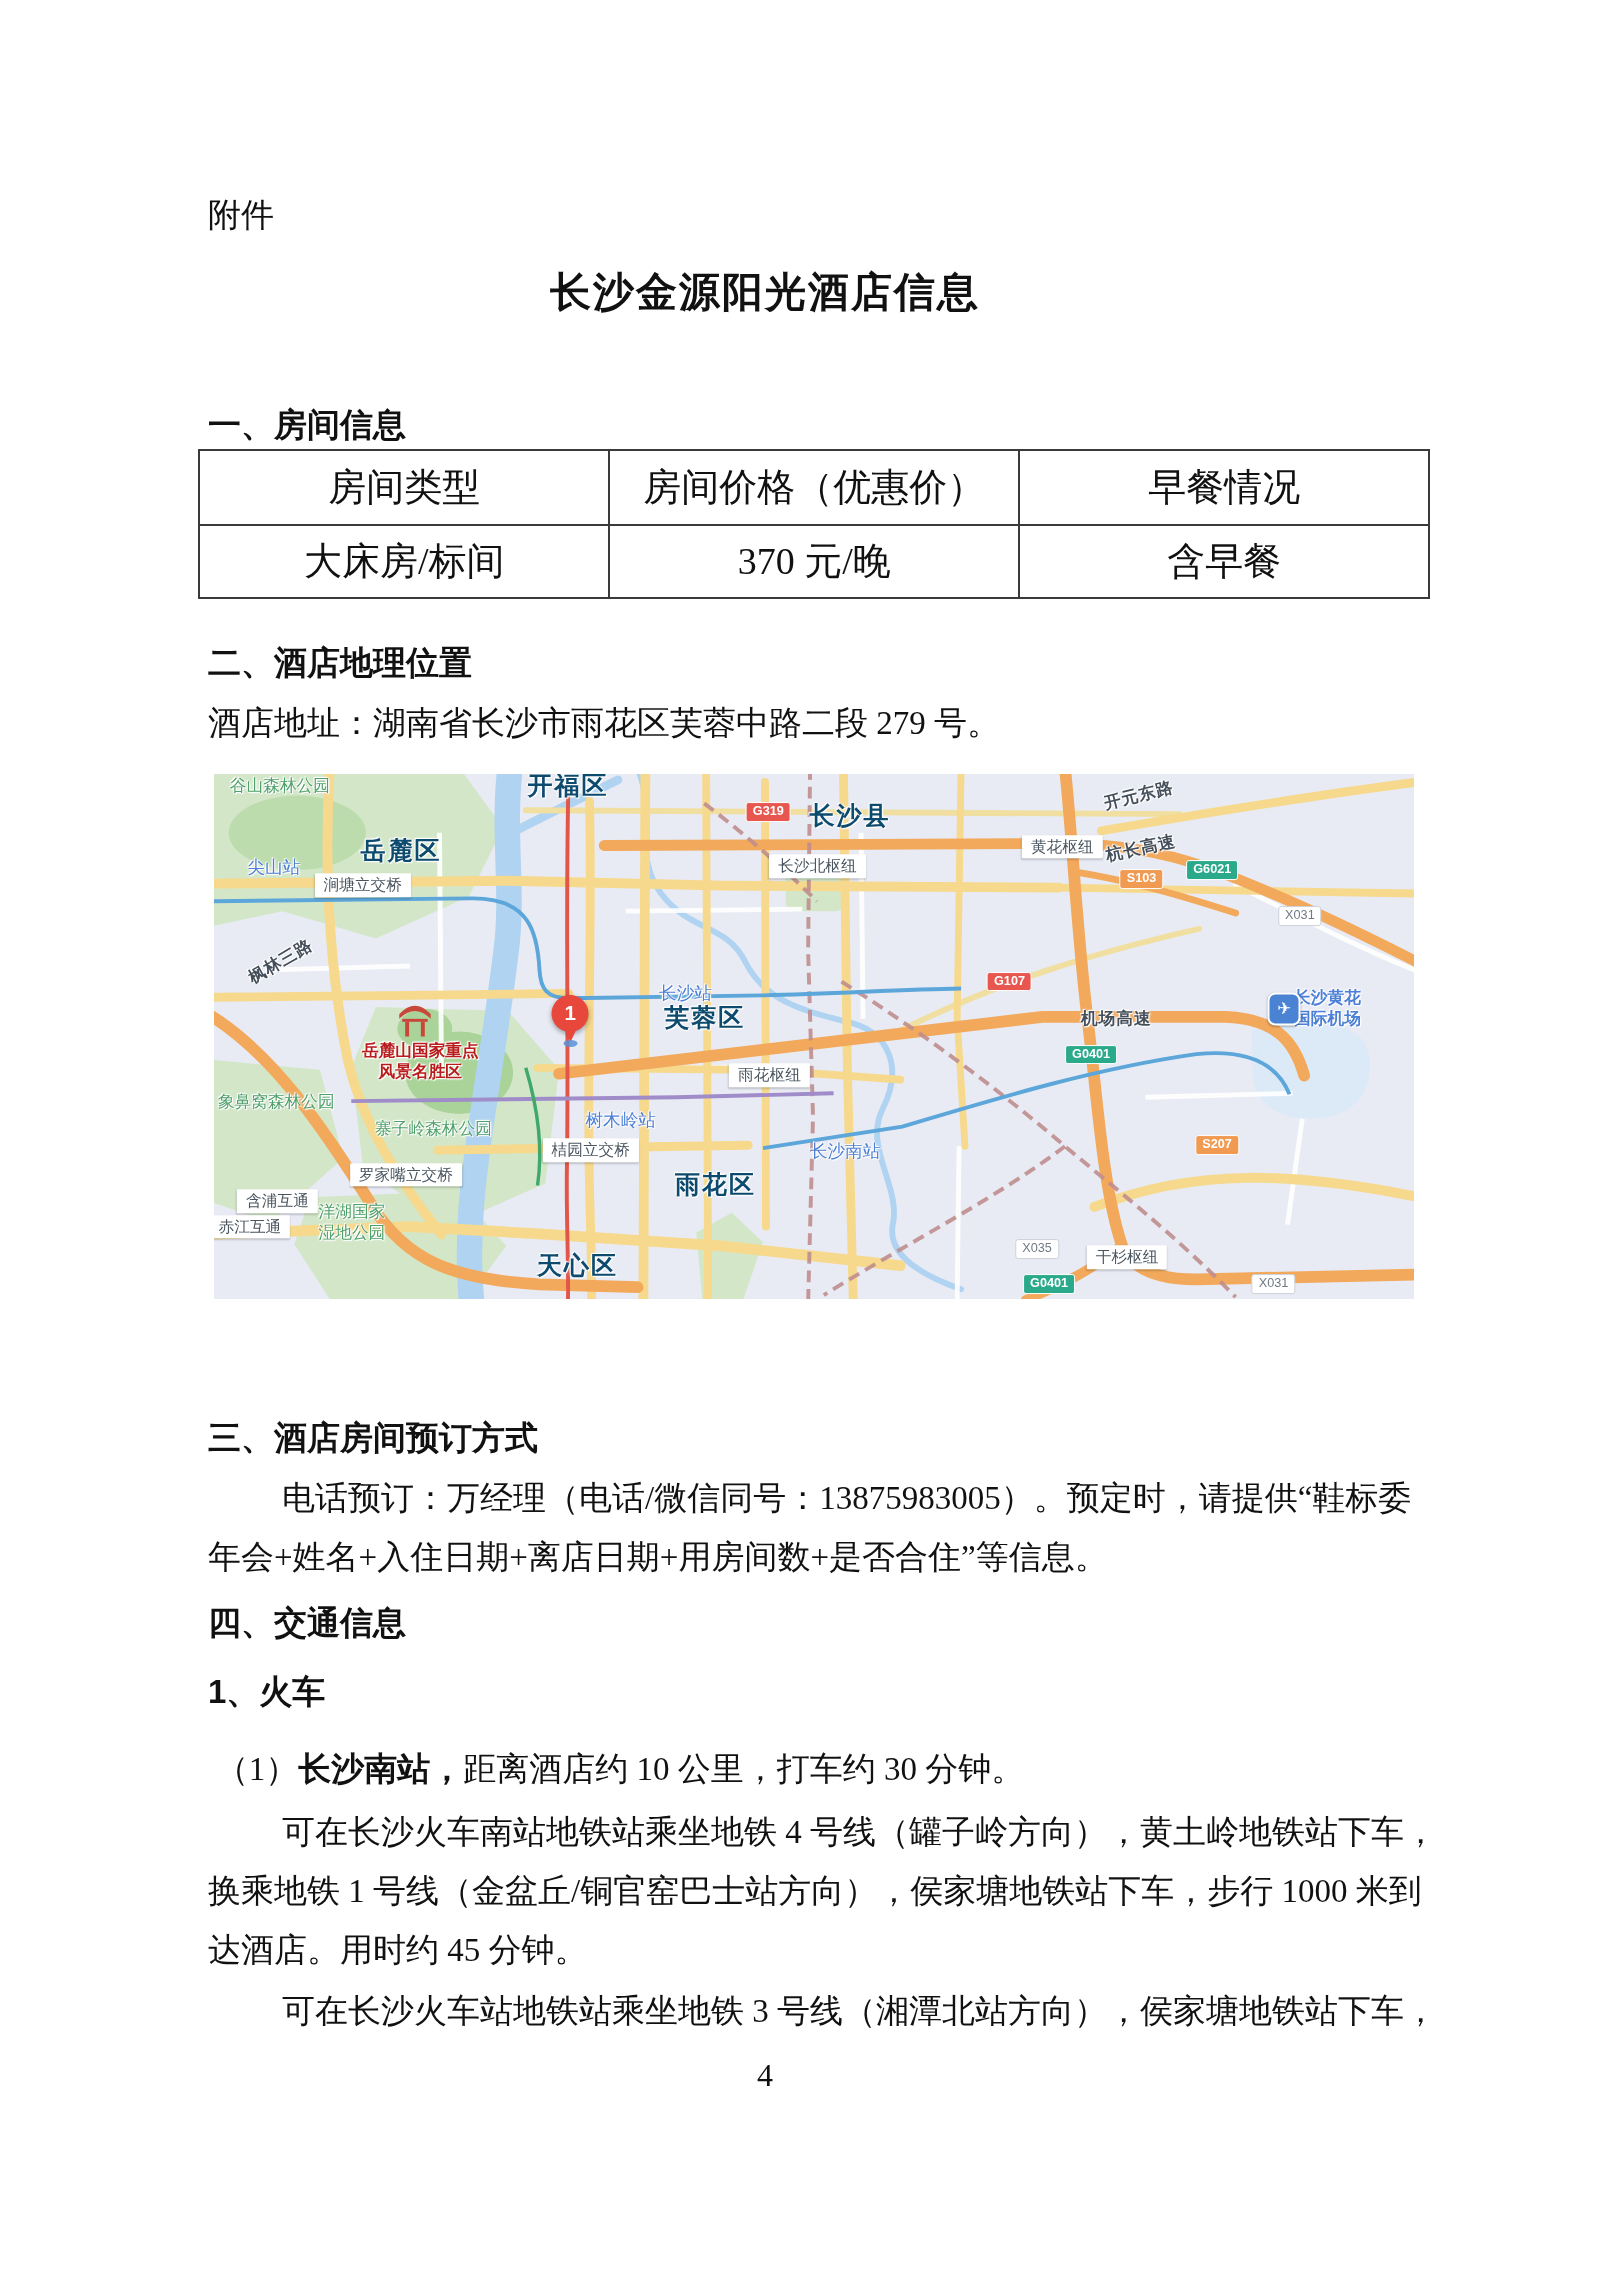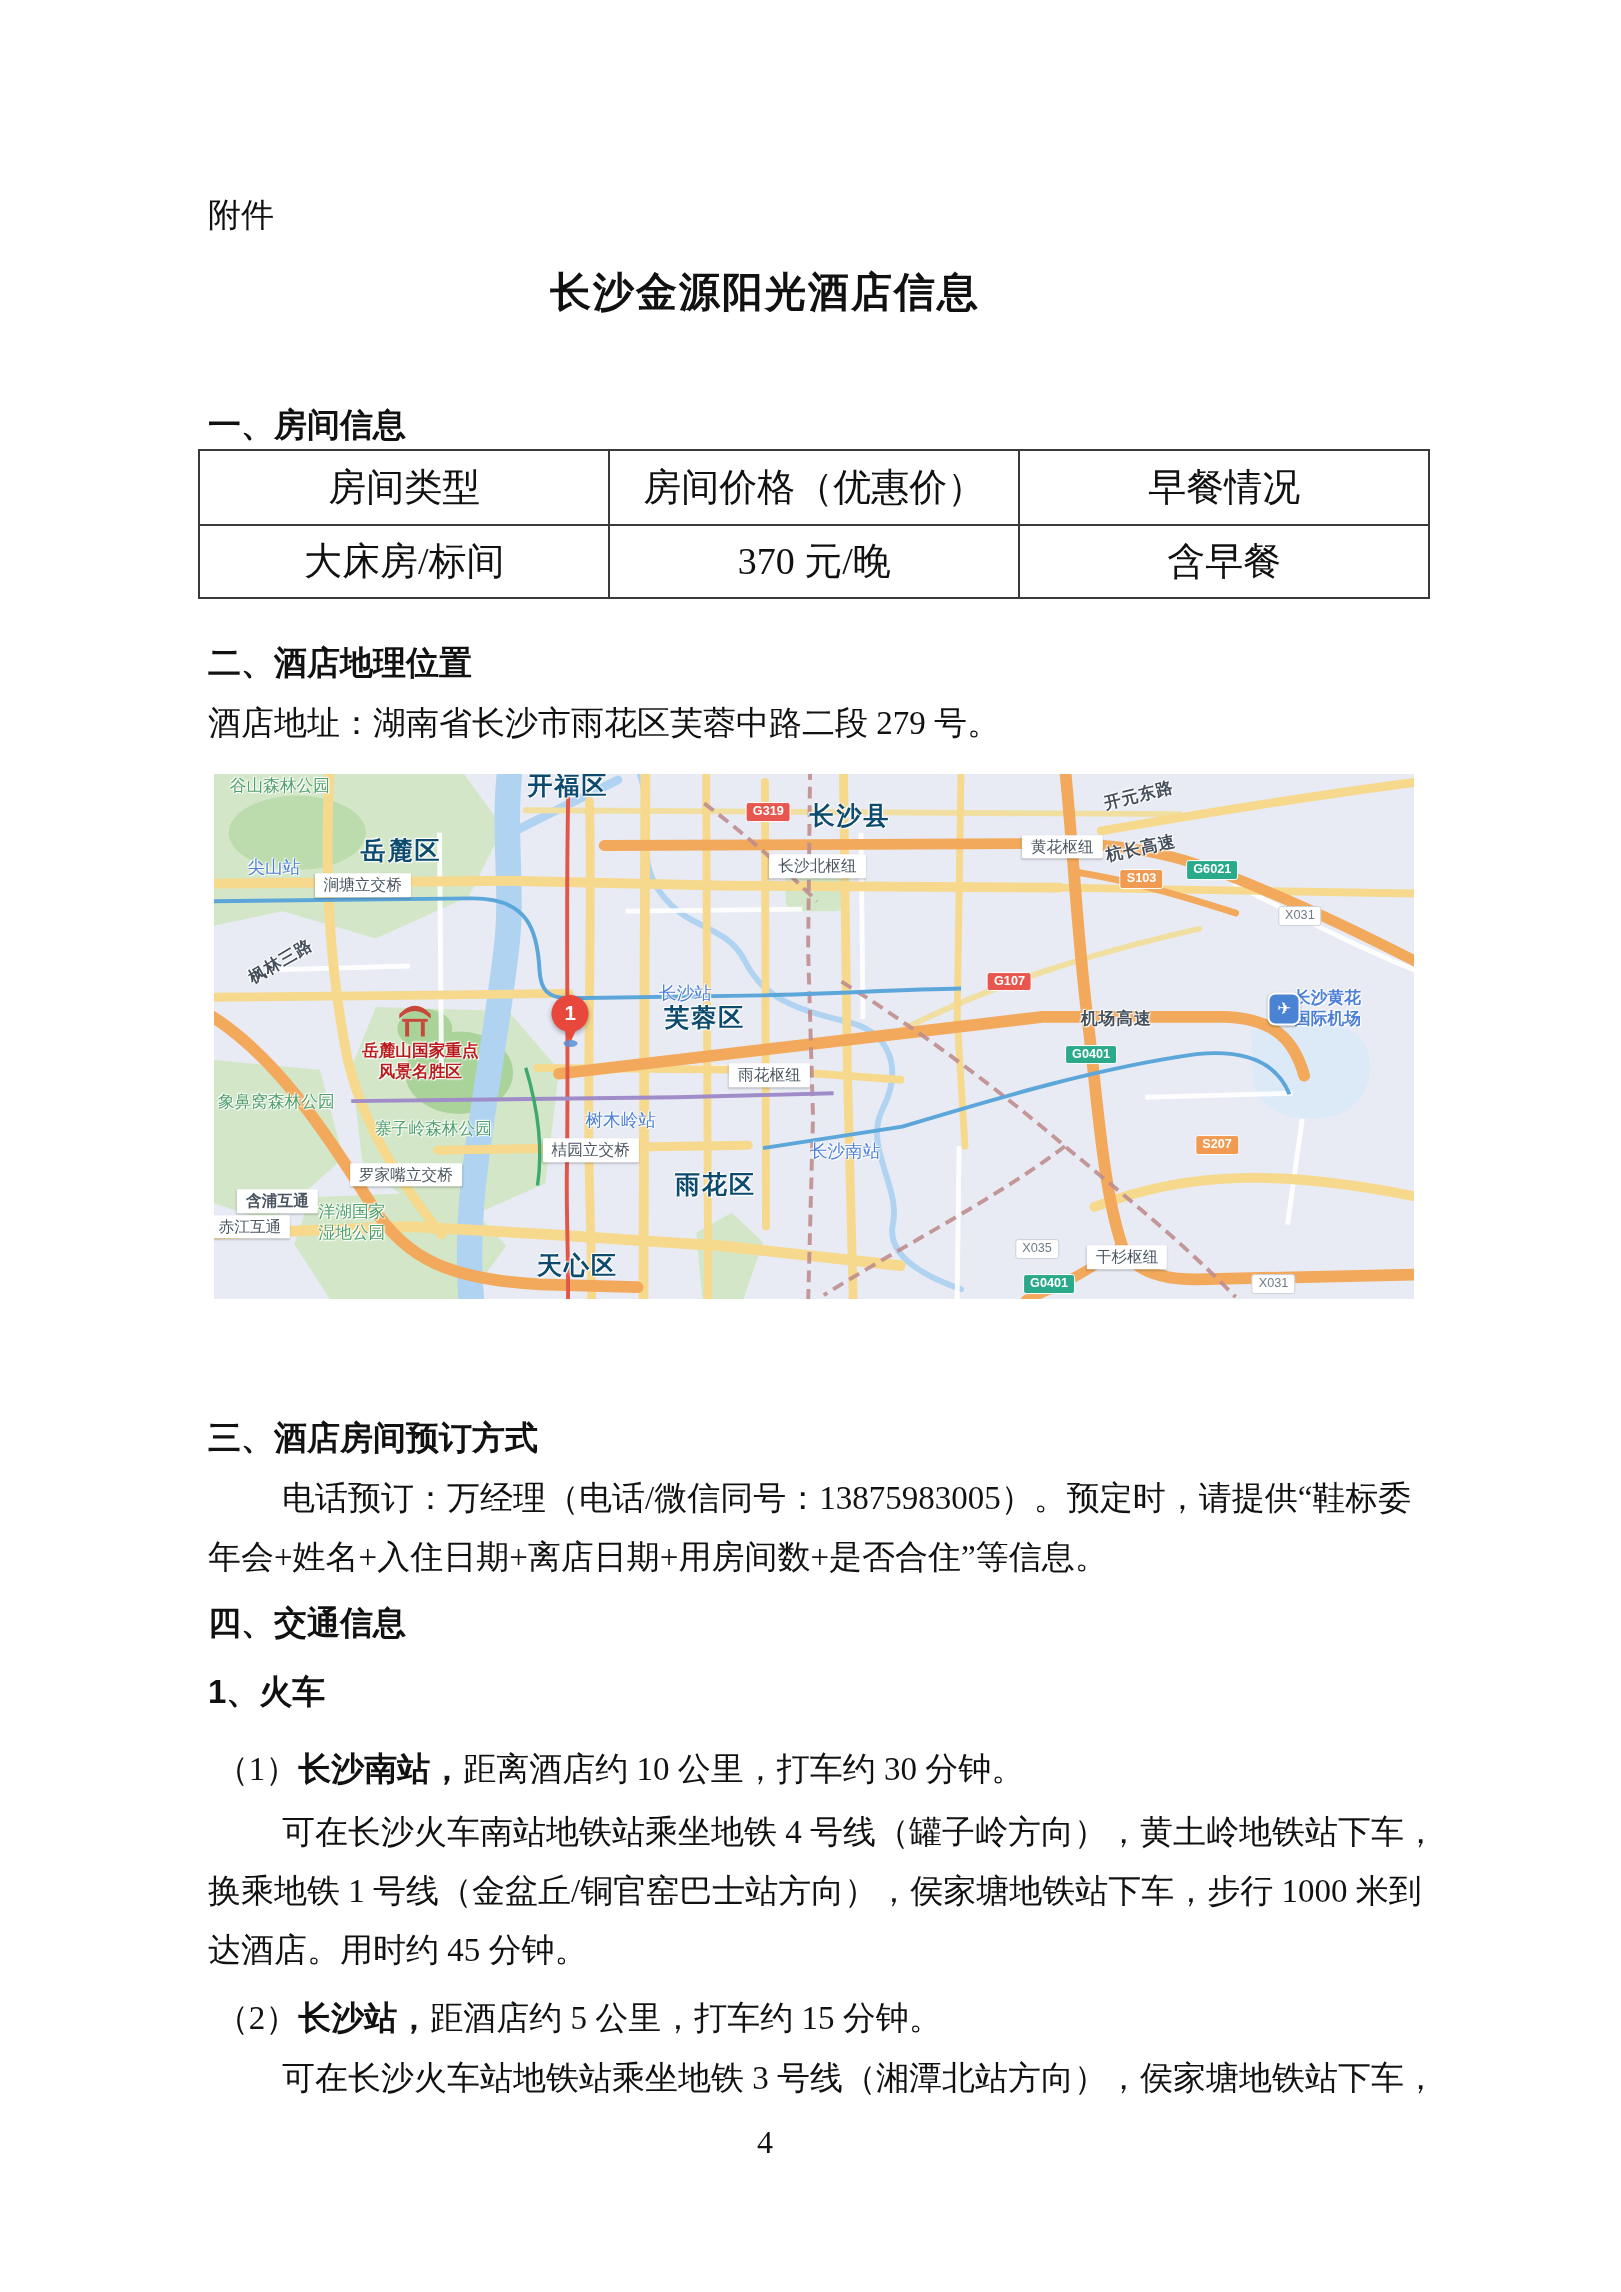--- a/index.html
+++ b/index.html
@@ -201,21 +201,21 @@
           <div class="mlabel d" style="left: 29.5%; top: 2.4%;">开福区</div>
           <div class="mlabel d" style="left: 15.6%; top: 14.8%;">岳麓区</div>
           <div class="mlabel st" style="left: 5%; top: 18%;">尖山站</div>
           <div class="mlabel jn" style="left: 12.4%; top: 21.2%;">涧塘立交桥</div>
           <div class="mlabel rd" style="left: 5.6%; top: 35.8%; transform: translate(-50%, -50%) rotate(-30deg);">枫林三路</div>
           <div class="mlabel sc" style="left: 17.2%; top: 55%;">岳麓山国家重点
 风景名胜区</div>
           <div class="mlabel pk" style="left: 5.2%; top: 62.5%;">象鼻窝森林公园</div>
           <div class="mlabel pk" style="left: 18.3%; top: 67.7%;">寨子岭森林公园</div>
           <div class="mlabel jn" style="left: 16%; top: 76.4%;">罗家嘴立交桥</div>
-          <div class="mlabel jn" style="left: 5.3%; top: 81.4%; font-weight: bold;">含浦互通</div>
+          <div class="mlabel jn" style="left: 5.3%; top: 81.4%;">含浦互通</div>
           <div class="mlabel jn" style="left: 3%; top: 86.3%;">赤江互通</div>
           <div class="mlabel pk" style="left: 11.5%; top: 85.6%;">洋湖国家
 湿地公园</div>
           <div class="mlabel d" style="left: 30.3%; top: 93.8%;">天心区</div>
           <div class="mlabel jn" style="left: 31.4%; top: 71.7%;">桔园立交桥</div>
           <div class="mlabel st" style="left: 33.9%; top: 66.1%;">树木岭站</div>
           <div class="mlabel st" style="left: 39.3%; top: 42%;">长沙站</div>
           <div class="mlabel d" style="left: 40.9%; top: 46.6%;">芙蓉区</div>
           <div class="mlabel d" style="left: 41.8%; top: 78.4%;">雨花区</div>
           <div class="mlabel jn" style="left: 46.3%; top: 57.4%;">雨花枢纽</div>
@@ -265,23 +265,20 @@
     <div class="item-line">
       <span>（1）</span><span class="stn">长沙南站，</span><span>距离酒店约 10 公里，打车约 30 分钟。</span>
     </div>
 
     <div class="para">
       <div class="body-line indent">可在长沙火车南站地铁站乘坐地铁 4 号线（罐子岭方向），黄土岭地铁站下车，</div>
       <div class="body-line">换乘地铁 1 号线（金盆丘/铜官窑巴士站方向），侯家塘地铁站下车，步行 1000 米到</div>
       <div class="body-line">达酒店。用时约 45 分钟。</div>
     </div>
 
-    <div class="item-line item2m">
-      <span>（2）</span><span class="stn">长沙站，</span><span>距酒店约 5 公里，打车约 15 分钟。</span>
-    </div>
 
     <div class="para2">
       <div class="body-line indent">可在长沙火车站地铁站乘坐地铁 3 号线（湘潭北站方向），侯家塘地铁站下车，</div>
     </div>
 
     <div class="pageno">4</div>
 
   </div>
 </div>
 

